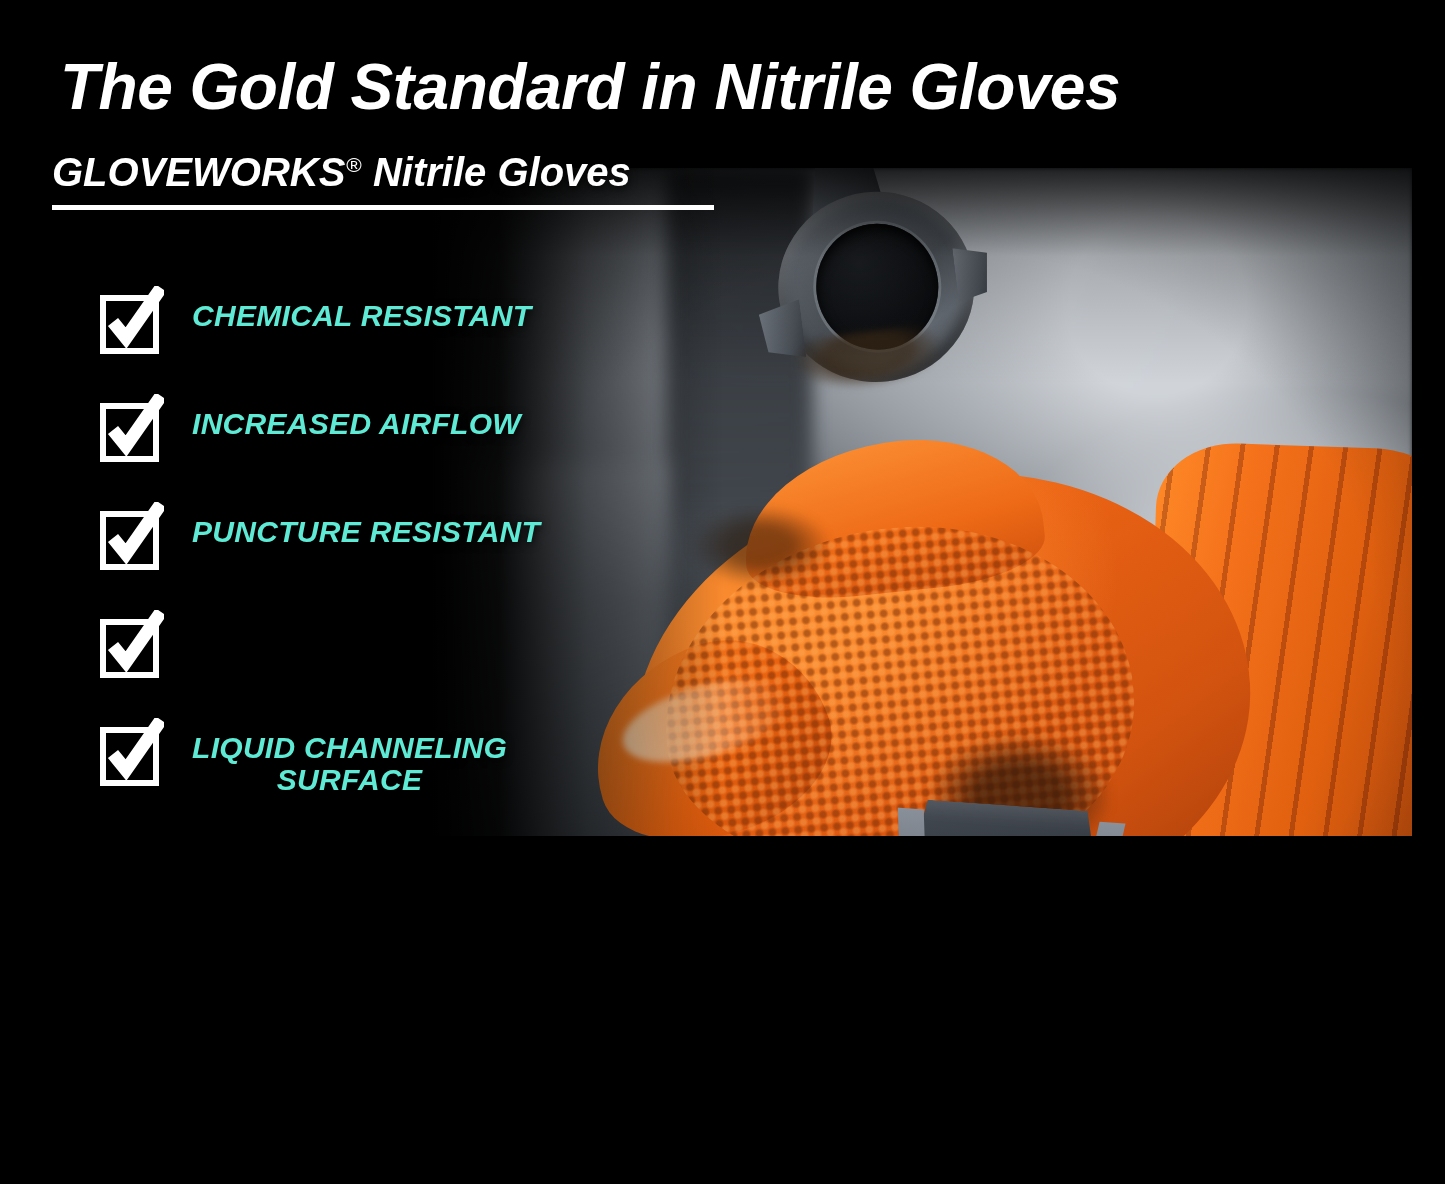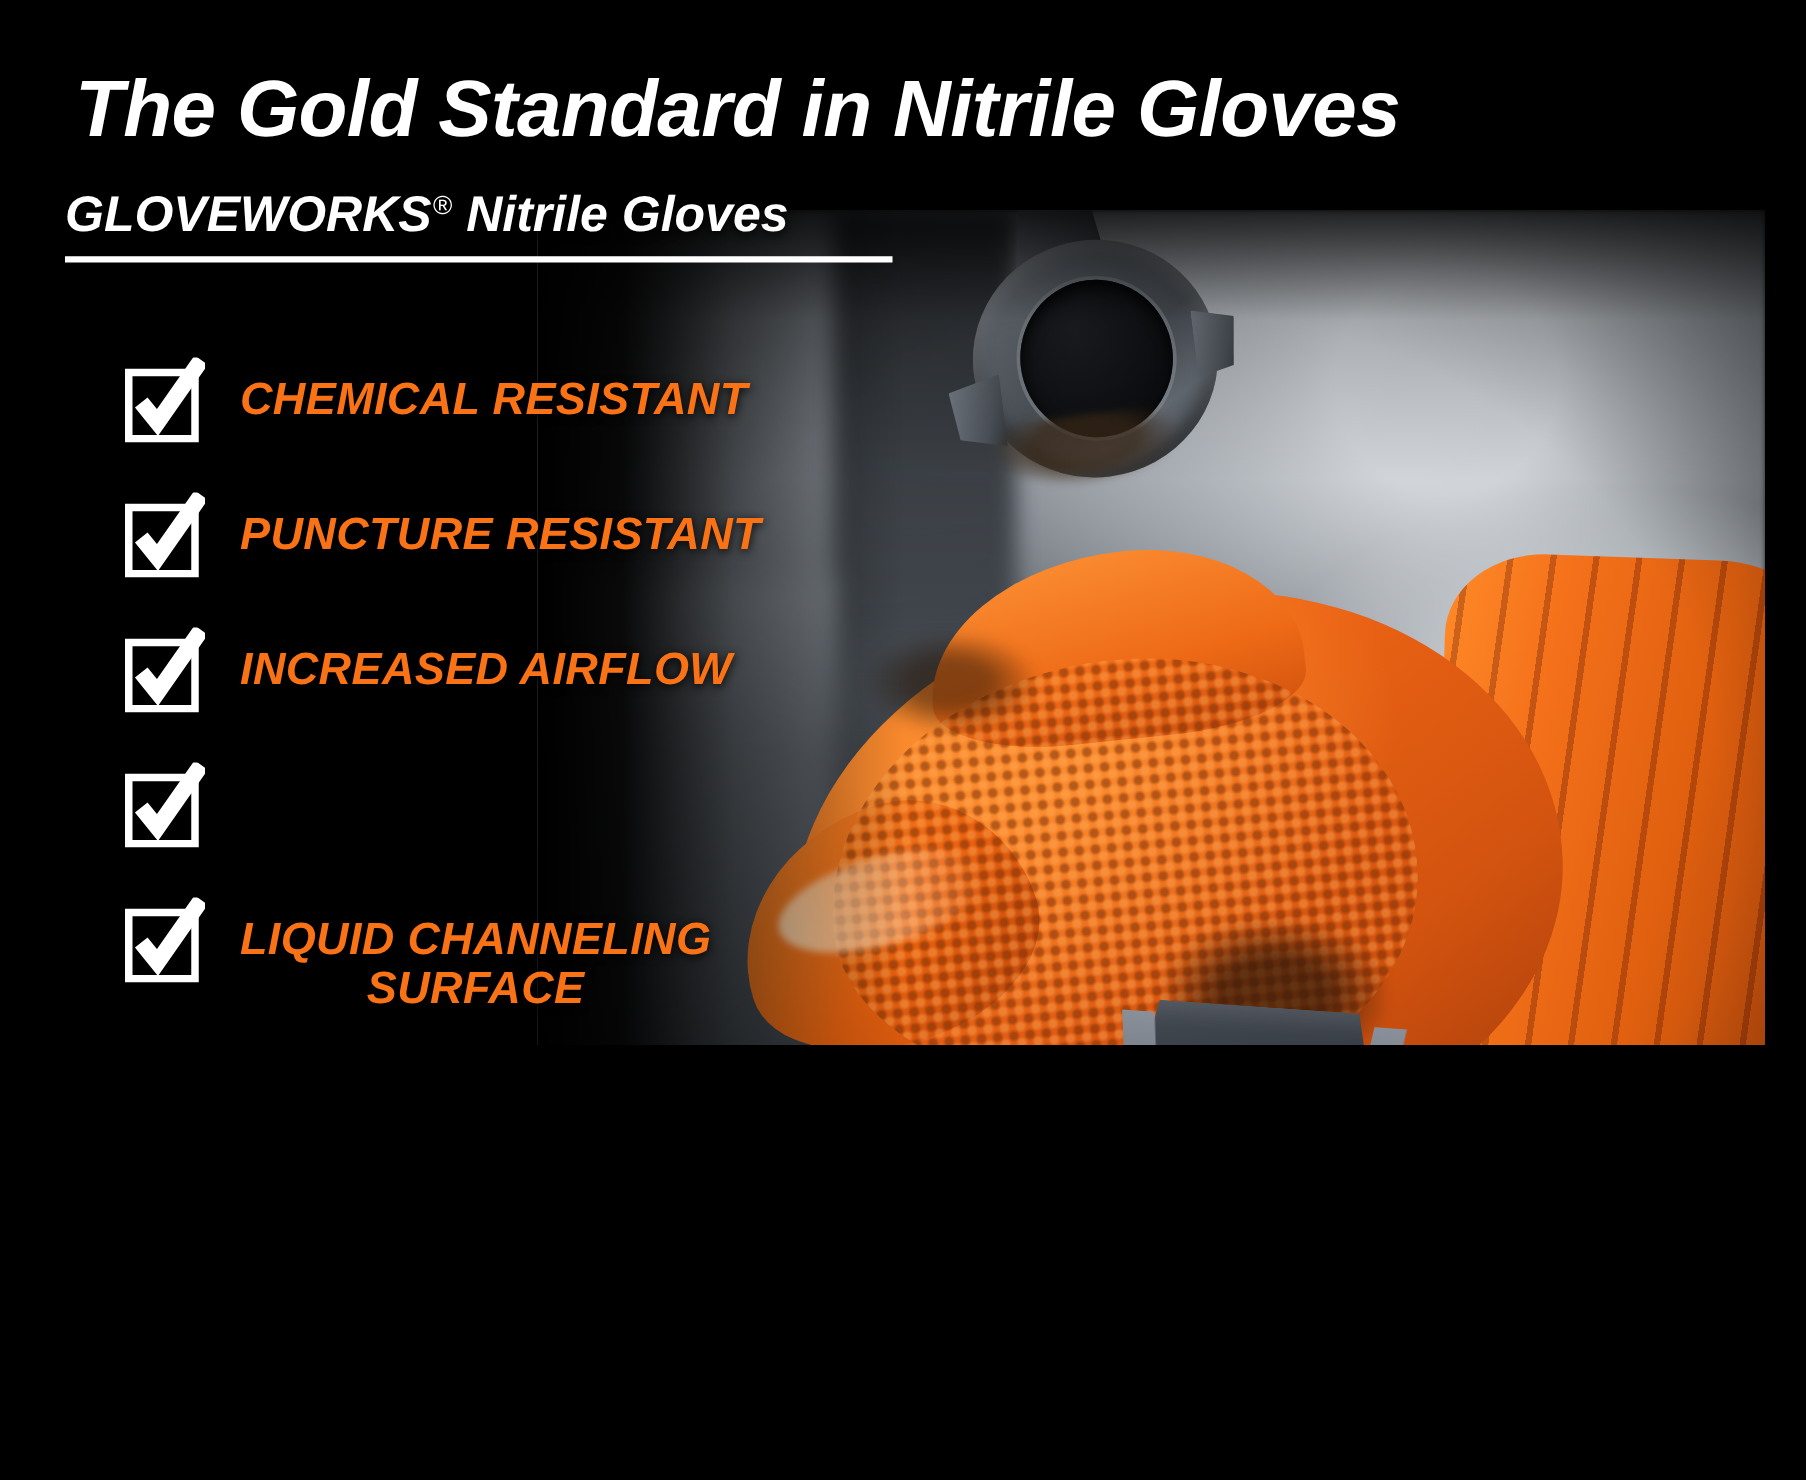--- a/index.html
+++ b/index.html
@@ -373,24 +373,24 @@
     position:relative;
     flex:0 0 auto;
     width:64px; height:68px;
     margin-right:28px;
   }
   .cbox svg{ display:block; }
 
   .flabel{
     font-style:italic;
     font-weight:700;
-    font-size:36px;
+    font-size:30px;
     line-height:1.07;
     letter-spacing:.3px;
-    color:#f97316;
+    color:#5eead4;
     padding-top:14px;
     text-shadow:0 2px 8px rgba(0,0,0,.95);
     white-space:pre-line;
   }
 </style>
 </head>
 <body>
 
 <div class="ad">
 
@@ -467,31 +467,31 @@
       <span class="flabel">CHEMICAL RESISTANT</span>
     </div>
 
     <div class="feature">
       <span class="cbox">
         <svg width="64" height="68" viewBox="0 0 64 68" aria-hidden="true">
           <rect x="3" y="12" width="53" height="53" fill="none" stroke="#ffffff" stroke-width="6"></rect>
           <path d="M13 36 L26 52 L61 2" fill="none" stroke="#ffffff" stroke-width="13" stroke-linecap="butt" stroke-linejoin="miter"></path>
         </svg>
       </span>
-      <span class="flabel">PUNCTURE RESISTANT</span>
+      <span class="flabel">INCREASED AIRFLOW</span>
     </div>
 
     <div class="feature">
       <span class="cbox">
         <svg width="64" height="68" viewBox="0 0 64 68" aria-hidden="true">
           <rect x="3" y="12" width="53" height="53" fill="none" stroke="#ffffff" stroke-width="6"></rect>
           <path d="M13 36 L26 52 L61 2" fill="none" stroke="#ffffff" stroke-width="13" stroke-linecap="butt" stroke-linejoin="miter"></path>
         </svg>
       </span>
-      <span class="flabel">INCREASED AIRFLOW</span>
+      <span class="flabel">PUNCTURE RESISTANT</span>
     </div>
 
     <div class="feature">
       <span class="cbox">
         <svg width="64" height="68" viewBox="0 0 64 68" aria-hidden="true">
           <rect x="3" y="12" width="53" height="53" fill="none" stroke="#ffffff" stroke-width="6"></rect>
           <path d="M13 36 L26 52 L61 2" fill="none" stroke="#ffffff" stroke-width="13" stroke-linecap="butt" stroke-linejoin="miter"></path>
         </svg>
       </span>
     </div>

